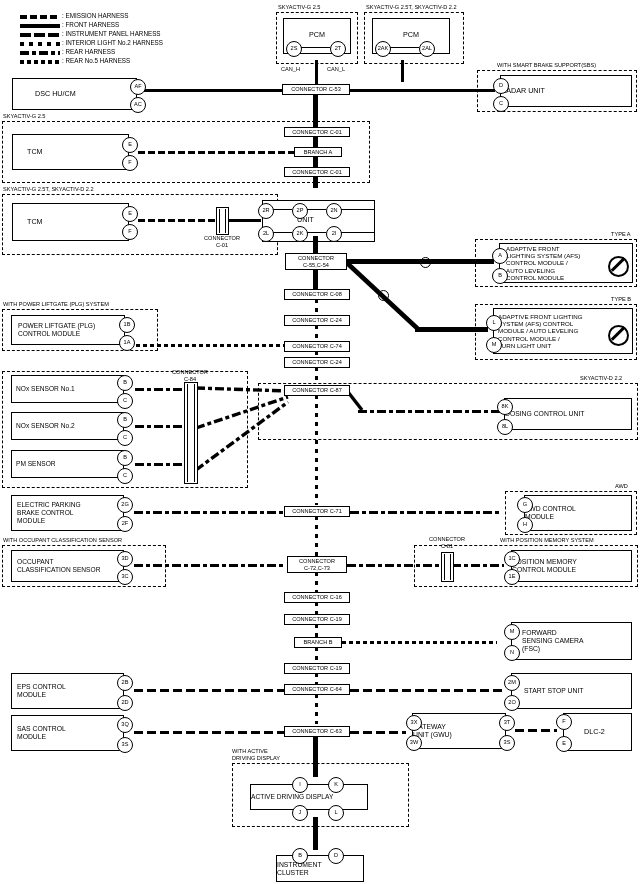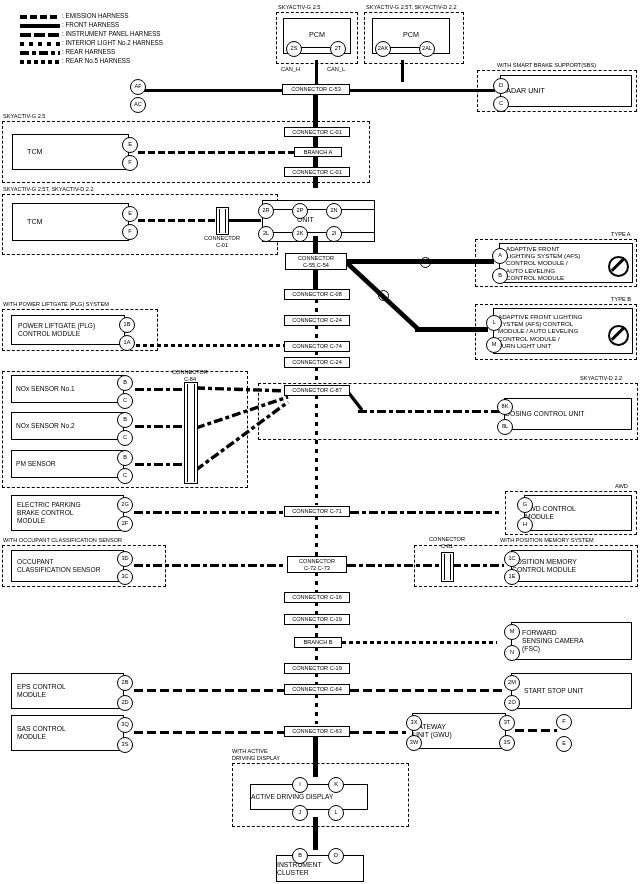--- a/index.html
+++ b/index.html
@@ -126,20 +126,23 @@
 
   <div class="t xs" style="left:497px;top:62px;">WITH SMART BRAKE SUPPORT(SBS)</div>
   <div class="grp" style="left:477px;top:70px;width:160px;height:42px;"></div>
   <div class="mod" style="left:500px;top:75px;width:132px;height:32px;">
     <div class="lbl c" style="left:0;width:100%;">RADAR UNIT</div>
   </div>
   <div class="pin" style="left:493px;top:78px;">D</div>
   <div class="pin" style="left:493px;top:96px;">C</div>
   <div class="w wh th" style="left:345px;top:89px;width:150px;"></div>
 
+  <div class="mod" style="left:12px;top:78px;width:125px;height:32px;">
+    <div class="lbl" style="left:22px;">DSC HU/CM</div>
+  </div>
   <div class="pin" style="left:130px;top:79px;">AF</div>
   <div class="pin" style="left:130px;top:97px;">AC</div>
   <div class="w wh th" style="left:144px;top:89px;width:140px;"></div>
 
   <div class="conn" style="left:282px;top:84px;width:68px;height:11px;">CONNECTOR C-53</div>
 
   <div class="w wv thk" style="left:313px;top:94px;height:94px;"></div>
 
   <div class="t xs" style="left:3px;top:113px;">SKYACTIV-G 2.5</div>
   <div class="grp" style="left:2px;top:121px;width:368px;height:62px;"></div>
@@ -386,20 +389,23 @@
 
   <div class="mod" style="left:412px;top:713px;width:94px;height:36px;">
     <div class="lbl c" style="left:0;width:100%;font-size:6.8px;line-height:8px;">GATEWAY
 UNIT (GWU)</div>
   </div>
   <div class="pin" style="left:406px;top:715px;">3X</div>
   <div class="pin" style="left:406px;top:735px;">3W</div>
   <div class="pin" style="left:499px;top:715px;">3T</div>
   <div class="pin" style="left:499px;top:735px;">3S</div>
   <div class="ph p-ip" style="left:515px;top:729px;width:42px;"></div>
+  <div class="mod" style="left:563px;top:713px;width:69px;height:38px;">
+    <div class="lbl" style="left:20px;">DLC-2</div>
+  </div>
   <div class="pin" style="left:556px;top:714px;">F</div>
   <div class="pin" style="left:556px;top:736px;">E</div>
 
   <div class="t xs" style="left:232px;top:748px;line-height:7.2px;">WITH ACTIVE
 DRIVING DISPLAY</div>
   <div class="grp" style="left:232px;top:763px;width:177px;height:64px;"></div>
   <div class="w wv thk" style="left:313px;top:737px;height:40px;"></div>
   <div class="mod" style="left:250px;top:784px;width:118px;height:26px;">
     <div class="lbl c" style="left:0;width:100%;font-size:6.6px;">ACTIVE DRIVING DISPLAY</div>
   </div>

